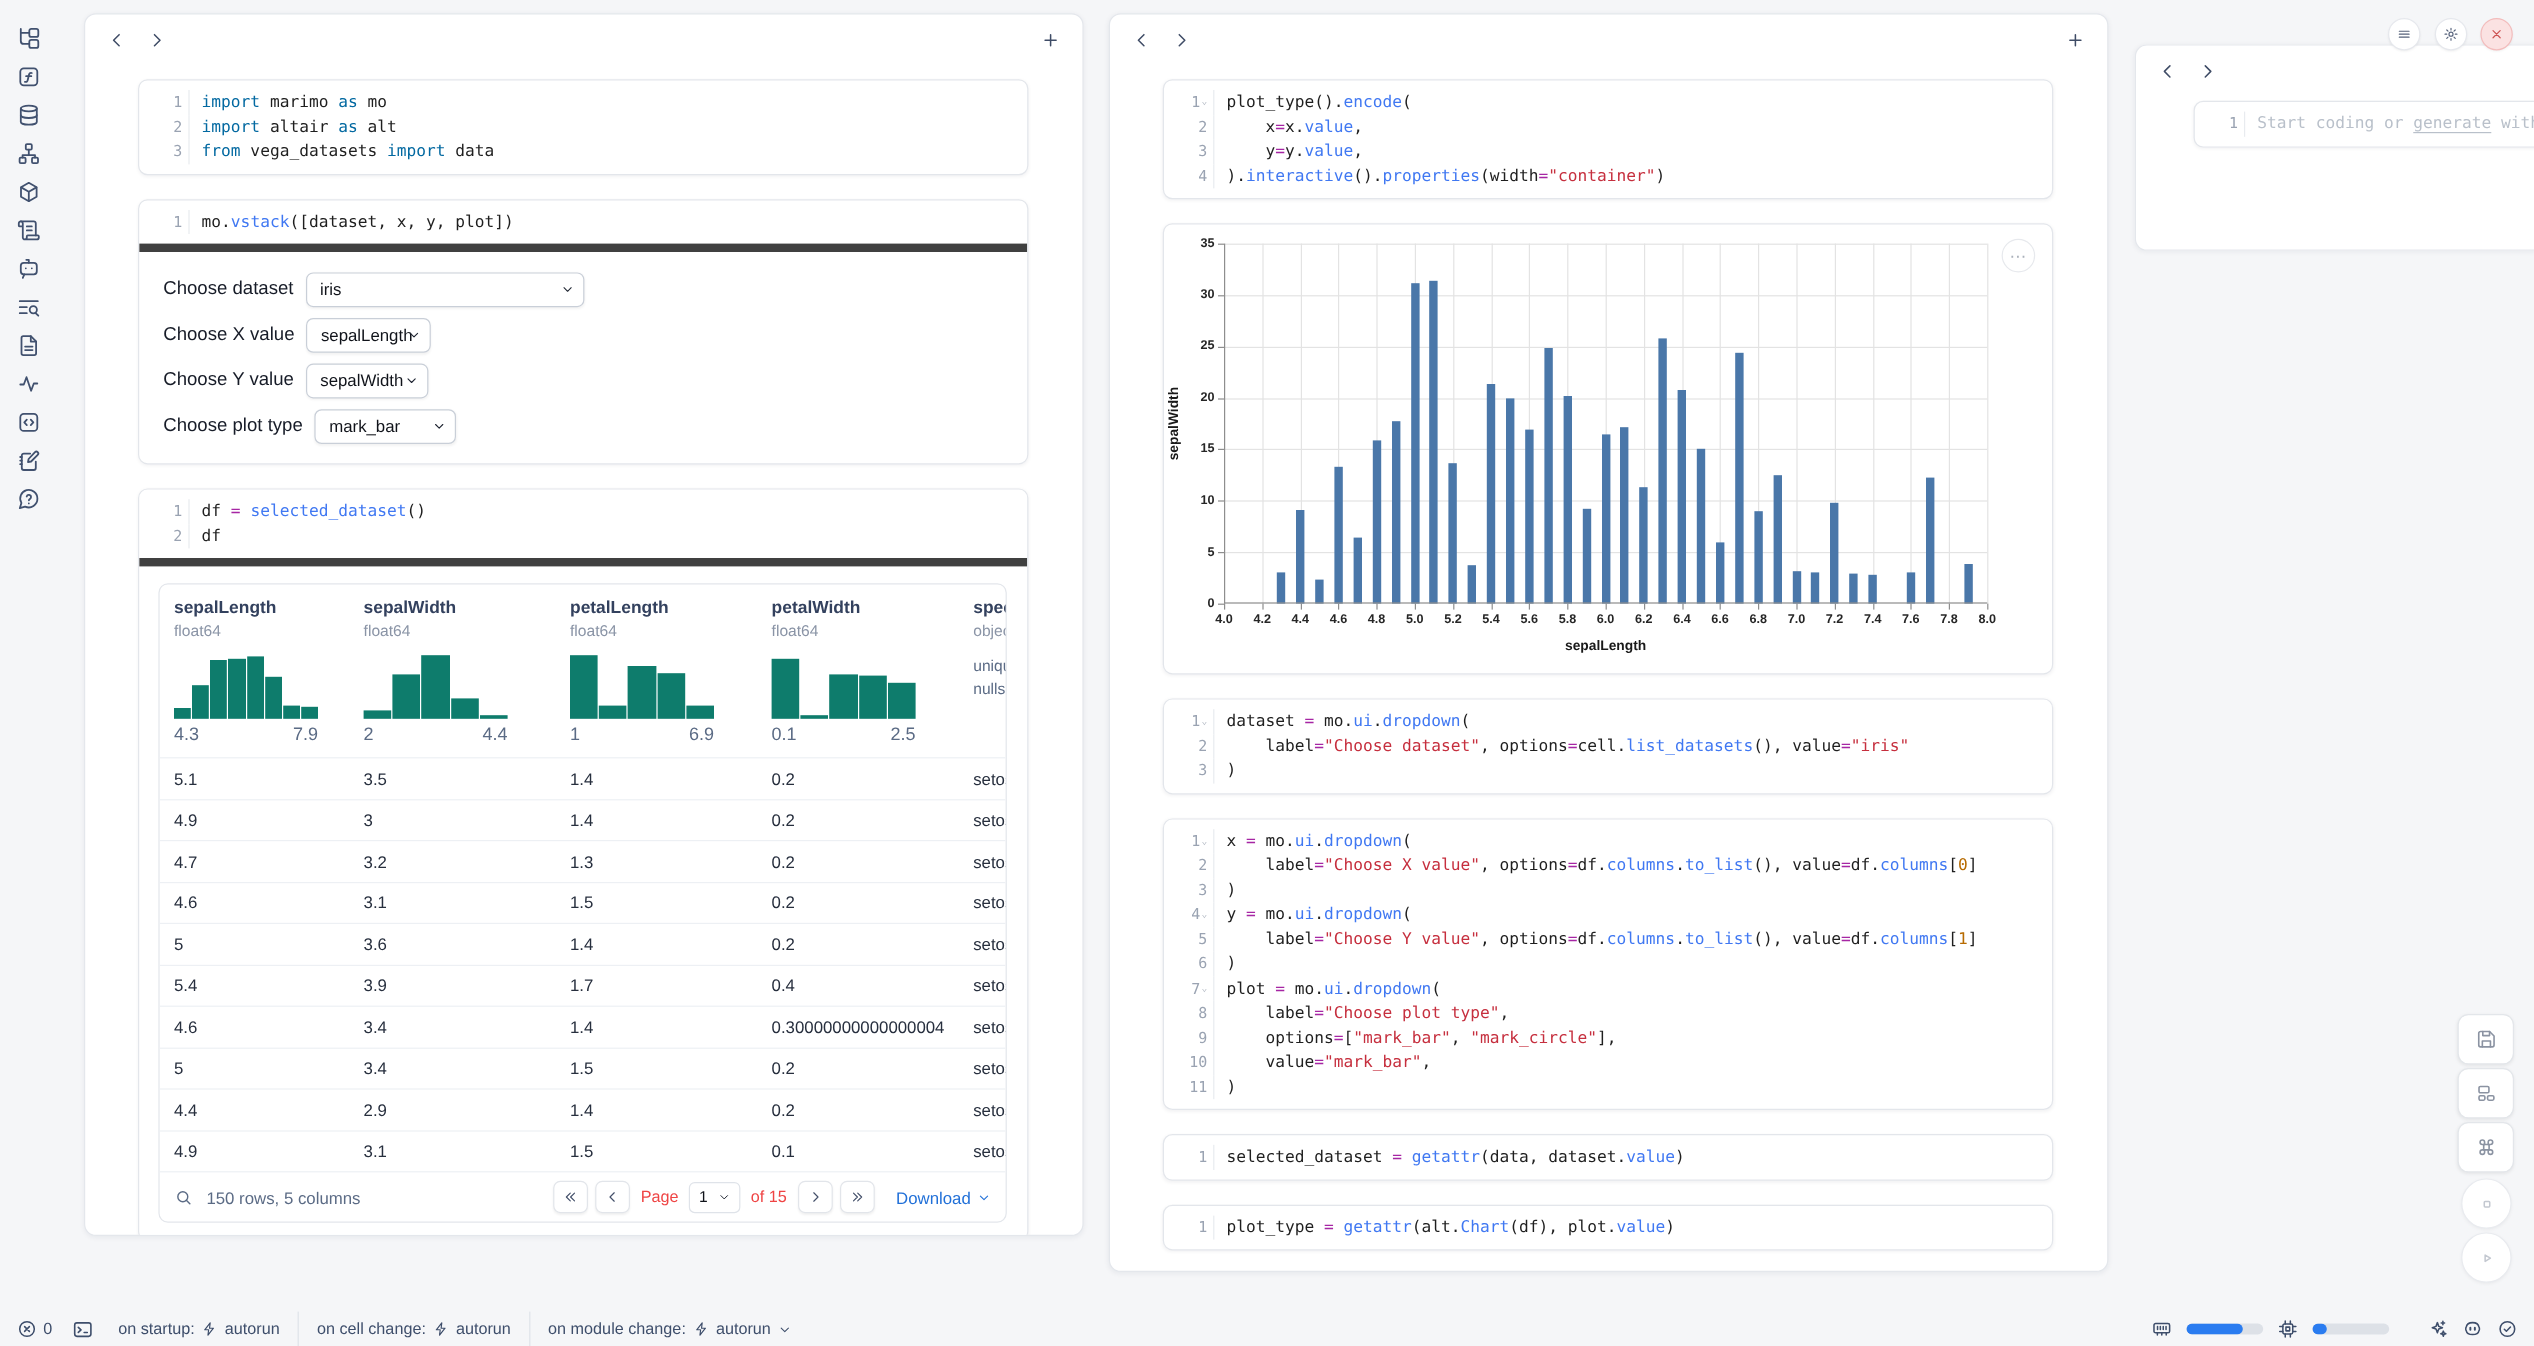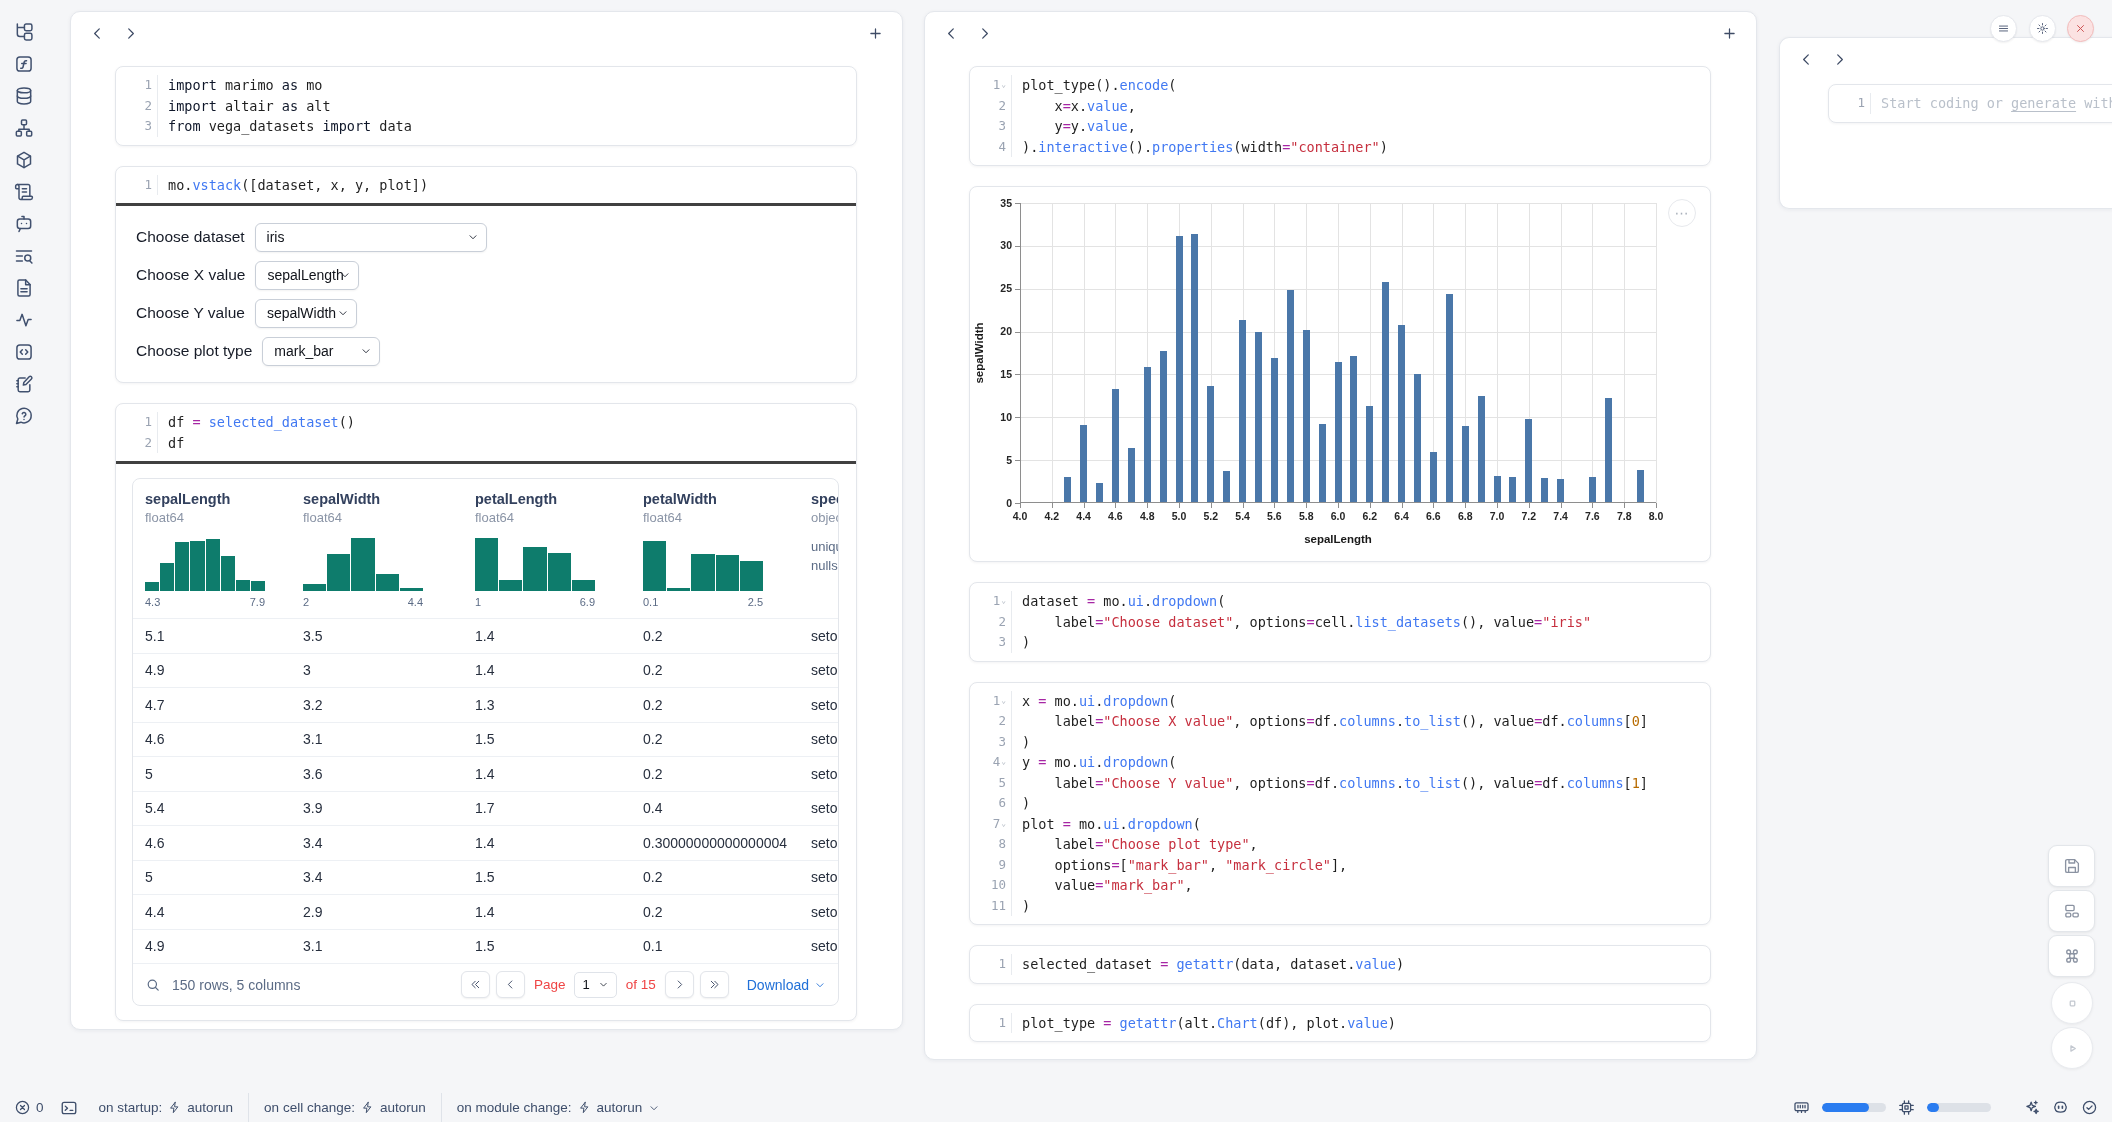--- a/index.html
+++ b/index.html
@@ -25,44 +25,44 @@
   .panel-right .panel-body{padding:4px 0 20px 48px}
 
   
   .cell{border:1px solid #e3e6eb;border-radius:8px;background:#fff;box-shadow:0 1px 3px rgba(15,23,42,.05);overflow:hidden}
   .code{padding:8px 0;font-family:"DejaVu Sans Mono","Liberation Mono",monospace;font-size:13.5px;line-height:20.5px;color:#1f1f1f;cursor:text}
   .cline{display:flex}
   .gut{width:36px;flex:none;display:flex;justify-content:flex-end;align-items:center;gap:1px;
        padding-right:5px;color:#9aa3b2;border-right:1px solid #e8ebef;font-size:12.5px}
   .fold{font-size:8px;color:#b3bac4;line-height:1}
   .codebody{padding-left:10px;white-space:pre}
-  .tok-k{color:#0f172a}.tok-f{color:#4078f2}.tok-s{color:#c62f3e}.tok-o{color:#a626a4}.tok-n{color:#b76b01}.tok-p{color:#1f1f1f}
+  .tok-k{color:#0369a1}.tok-f{color:#4078f2}.tok-s{color:#c62f3e}.tok-o{color:#a626a4}.tok-n{color:#b76b01}.tok-p{color:#1f1f1f}
   .ph-text{color:#b9c0ca}
   .ph-text .lnk{text-decoration:underline;text-underline-offset:3px}
-  .out{border-top:3px solid #404040}
+  .out{border-top:7px solid #404040}
 
   
   .controls{padding:16px 20px;display:flex;flex-direction:column;gap:8px}
   .ctl-row{display:flex;align-items:center;height:30px}
   .ctl-label{font-size:15.5px;color:#171c28;margin-right:10px}
   .select{position:relative;display:inline-flex;align-items:center;height:29px;border:1px solid #c9cfd8;border-radius:6px;
           background:#fff;box-shadow:0 1px 2px rgba(0,0,0,.05);padding:0 24px 0 11px;font-size:14px;color:#10131a;cursor:pointer;box-sizing:border-box}
   .select .chev{position:absolute;right:7px;width:12px;height:12px;color:#1d2330}
 
   
   .tableout{padding:14px 16px}
   .tbox{border:1px solid #e3e6eb;border-radius:8px;overflow:hidden;width:707px;box-sizing:border-box}
   .thead,.trow{display:grid;grid-template-columns:158px 172px 168px 168px 200px}
   .thead{padding-top:12px}
   .hcell{padding-left:12px;overflow:hidden}
   .hname{font-size:14.5px;font-weight:bold;color:#33415e;white-space:nowrap}
   .htype{font-size:13px;color:#8a94a6;margin-top:3px}
   .hist{margin-top:10px;height:56px;width:120px;display:flex;align-items:flex-end;gap:1px}
   .hist span{flex:1;background:#0e7c6c}
-  .minmax{width:120px;display:flex;justify-content:space-between;font-size:11px;color:#5b6b85;margin:5px 0 10px}
+  .minmax{width:120px;display:flex;justify-content:space-between;font-size:15px;color:#5b6b85;margin:5px 0 10px}
   .hmeta{margin-top:12px;font-size:13px;color:#5b6b85;line-height:19px;white-space:nowrap}
   .trow{border-top:1px solid #edf0f4;height:33.5px;align-items:center;font-size:14px;color:#272f3e}
   .trow div{padding-left:12px;white-space:nowrap;overflow:hidden}
   .tfoot{border-top:1px solid #edf0f4;height:41px;display:flex;align-items:center;padding:0 12px;font-size:14px;color:#5b6b85}
   .tf-left{display:flex;align-items:center;gap:11px;flex:1}
   .tf-right{display:flex;align-items:center;gap:6px}
   .pg-btn{width:27px;height:25px;border:1px solid #e2e5ea;border-radius:6px;background:#fff;box-shadow:0 1px 2px rgba(0,0,0,.06);
           display:flex;align-items:center;justify-content:center;color:#44506a;cursor:pointer}
   .pg-btn .ic{width:13px;height:13px}
   .pg-text{color:#ef4444;font-size:13.5px;margin:0 3px}

